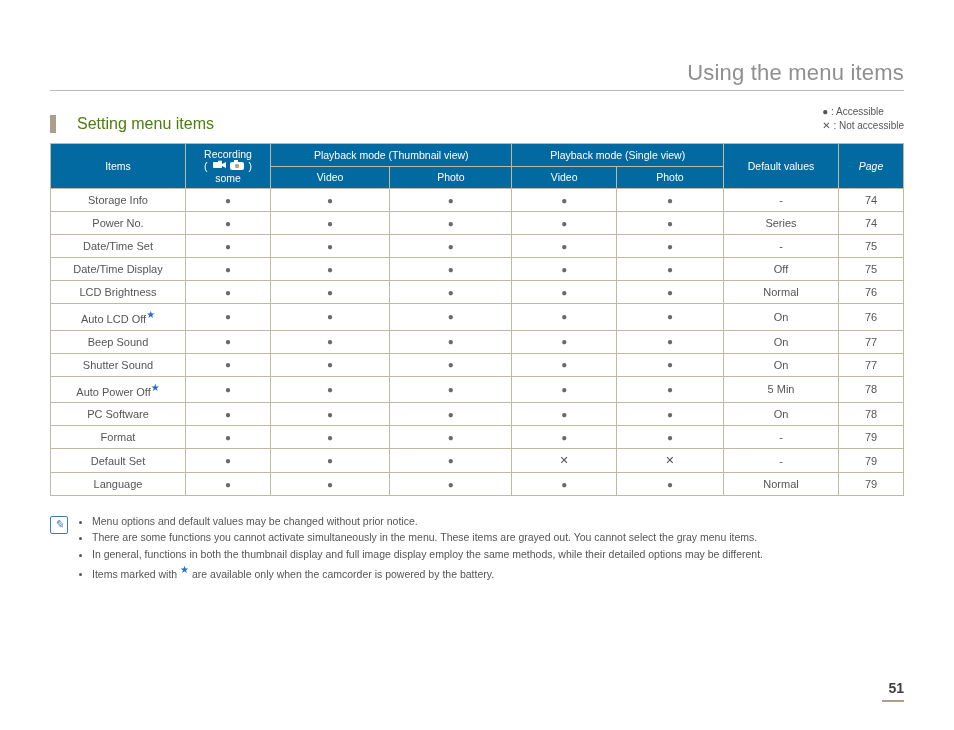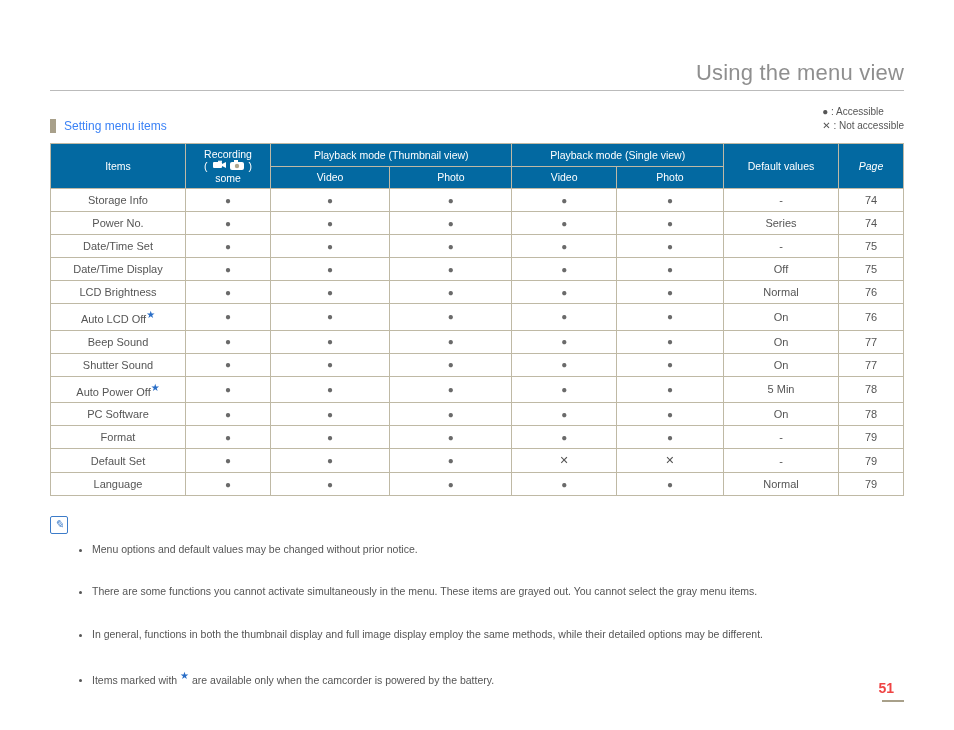--- a/index.html
+++ b/index.html
@@ -29,25 +29,25 @@
     background:#bbb;
     margin-bottom:14px;
   }
   .toprow{
     display:flex;
     align-items:flex-end;
     justify-content:space-between;
     margin-bottom:10px;
   }
   .section-title{
-    font-size:12px;
+    font-size:16px;
     font-weight:300;
-    color:#3b82f6;
+    color:#4d7c0f;
     border-left:6px solid #a8a08a;
-    padding-left:8px;
+    padding-left:21px;
   }
   .legend{
     font-size:10px;
     color:#555;
     line-height:1.4;
   }
   table{
     border-collapse:collapse;
     width:100%;
     font-size:11px;
@@ -89,43 +89,43 @@
     text-align:center;
     font-size:11px;
     font-style:italic;
     font-family:Georgia,serif;
     line-height:14px;
     border-radius:2px;
     margin-top:2px;
     flex:0 0 16px;
   }
   .notes ul{margin:0; padding-left:14px;}
-  .notes li{margin-bottom:2px; line-height:1.35;margin-top:28px;}
+  .notes li{margin-bottom:2px; line-height:1.35;}
   .pagenum{
     position:absolute;
-    right:60px;
+    right:50px;
     bottom:34px;
     font-size:14px;
     font-weight:bold;
-    color:#ef4444;
+    color:#404040;
   }
   .pagenum-line{
     position:absolute;
     right:50px;
     bottom:28px;
     width:22px;
     height:2px;
     background:#a8a08a;
   }
 </style>
 </head>
 <body>
 
 <div class="page">
-  <div class="title">Using the menu view</div>
+  <div class="title">Using the menu items</div>
   <div class="rule"></div>
 
   <div class="toprow">
     <div class="section-title">Setting menu items</div>
     <div class="legend">
       <span>●</span>
       <span>: Accessible</span><br>
       <span>✕</span>
       <span>: Not accessible</span>
     </div>

